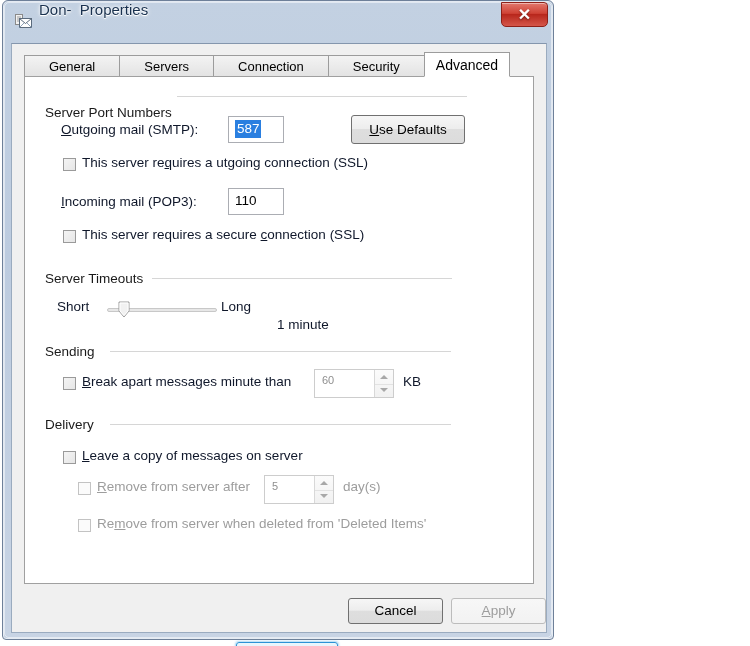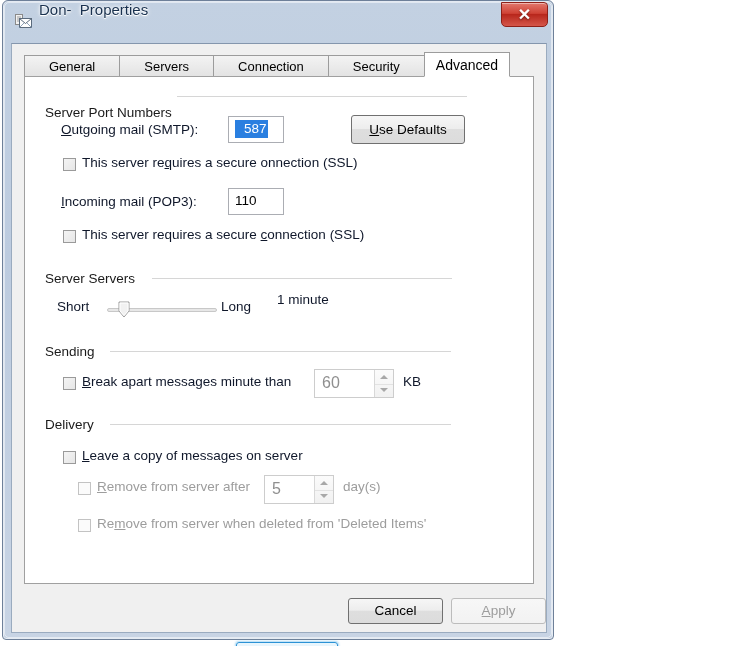--- a/index.html
+++ b/index.html
@@ -160,21 +160,21 @@
     font-size: 13.5px;
     line-height: 24px;
     padding-left: 6px;
     color: #000;
     white-space: nowrap;
     overflow: hidden;
   }
   .sel {
     background: #2a7fe0;
     color: #ffffff;
-    padding: 1px 1px 2px 9px;
+    padding: 1px 1px 2px 2px;
   }
 
   
   .button {
     position: absolute;
     box-sizing: border-box;
     border: 1px solid #8e8f8f;
     border-radius: 3px;
     background: linear-gradient(180deg,#f6f6f6 0%, #ededed 47%, #dedede 50%, #dcdcdc 100%);
     font-size: 13.5px;
@@ -221,21 +221,21 @@
   
   .spin-wrap {
     position: absolute;
     border: 1px solid #cdcdcd;
     background: #ffffff;
     box-sizing: border-box;
   }
   .spin-value {
     position: absolute;
     left: 7px; top: 4px;
-    font-size: 16px;
+    font-size: 11px;
     color: #8f8f8f;
   }
   .spin-btns {
     position: absolute;
     right: 0; top: 0;
     width: 18px; height: 100%;
     border-left: 1px solid #d8d8d8;
     background: linear-gradient(180deg,#fbfbfb 0%, #f1f1f1 100%);
   }
   .spin-b {
@@ -294,41 +294,41 @@
     <div class="tabpage">
 
       <div class="group-label" style="left:20px; top:12px;margin-top:16px;">Server Port Numbers</div>
       <div class="group-rule" style="left:152px; top:19px; width:290px;"></div>
 
       <div class="row-label" style="left:36px; top:45px;"><span class="u">O</span><span>utgoing mail (SMTP):</span></div>
       <div class="textbox" style="left:203px; top:39px; width:56px; height:27px;"><span class="sel">587</span></div>
       <div class="button strong-border" style="left:326px; top:38px; width:114px; height:29px; line-height:27px;"><span class="u">U</span><span>se Defaults</span></div>
 
       <div class="checkbox" style="left:38px; top:81px;"></div>
-      <div class="row-label" style="left:57px; top:78px;"><span>This server re</span><span class="u">q</span><span>uires a secure onnection (SSL)</span></div>
+      <div class="row-label" style="left:57px; top:78px;"><span>This server re</span><span class="u">q</span><span>uires a utgoing connection (SSL)</span></div>
 
       <div class="row-label" style="left:36px; top:117px;"><span class="u">I</span><span>ncoming mail (POP3):</span></div>
       <div class="textbox" style="left:203px; top:111px; width:56px; height:27px;"><span>110</span></div>
 
       <div class="checkbox" style="left:38px; top:153px;"></div>
       <div class="row-label" style="left:57px; top:150px;"><span>This server requires a secure </span><span class="u">c</span><span>onnection (SSL)</span></div>
 
-      <div class="group-label" style="left:20px; top:194px;">Server Servers</div>
+      <div class="group-label" style="left:20px; top:194px;">Server Timeouts</div>
       <div class="group-rule" style="left:127px; top:201px; width:300px;"></div>
 
       <div class="row-label" style="left:32px; top:222px;">Short</div>
       <div class="slider-track" style="left:82px; top:231px; width:110px;"></div>
       <div class="slider-thumb" style="left:93px; top:224px;">
         <svg width="12" height="17" viewBox="0 0 12 17">
           <path d="M1 1 H11 V10 L6 16 L1 10 Z" fill="#f1f1f1" stroke="#9b9b9b" stroke-width="1"></path>
           <path d="M2 2 H10 V10 L6 14.6 L2 10 Z" fill="none" stroke="#ffffff" stroke-width="1"></path>
         </svg>
       </div>
       <div class="row-label" style="left:196px; top:222px;">Long</div>
-      <div class="row-label" style="left:252px; top:215px;">1 minute</div>
+      <div class="row-label" style="left:252px; top:240px;">1 minute</div>
 
       <div class="group-label" style="left:20px; top:267px;text-align:right;">Sending</div>
       <div class="group-rule" style="left:85px; top:274px; width:341px;"></div>
 
       <div class="checkbox" style="left:38px; top:300px;"></div>
       <div class="row-label" style="left:57px; top:297px;"><span class="u">B</span><span>reak apart messages minute than</span></div>
 
       <div class="spin-wrap" style="left:289px; top:292px; width:80px; height:29px;">
         <span class="spin-value">60</span>
         <div class="spin-btns">

